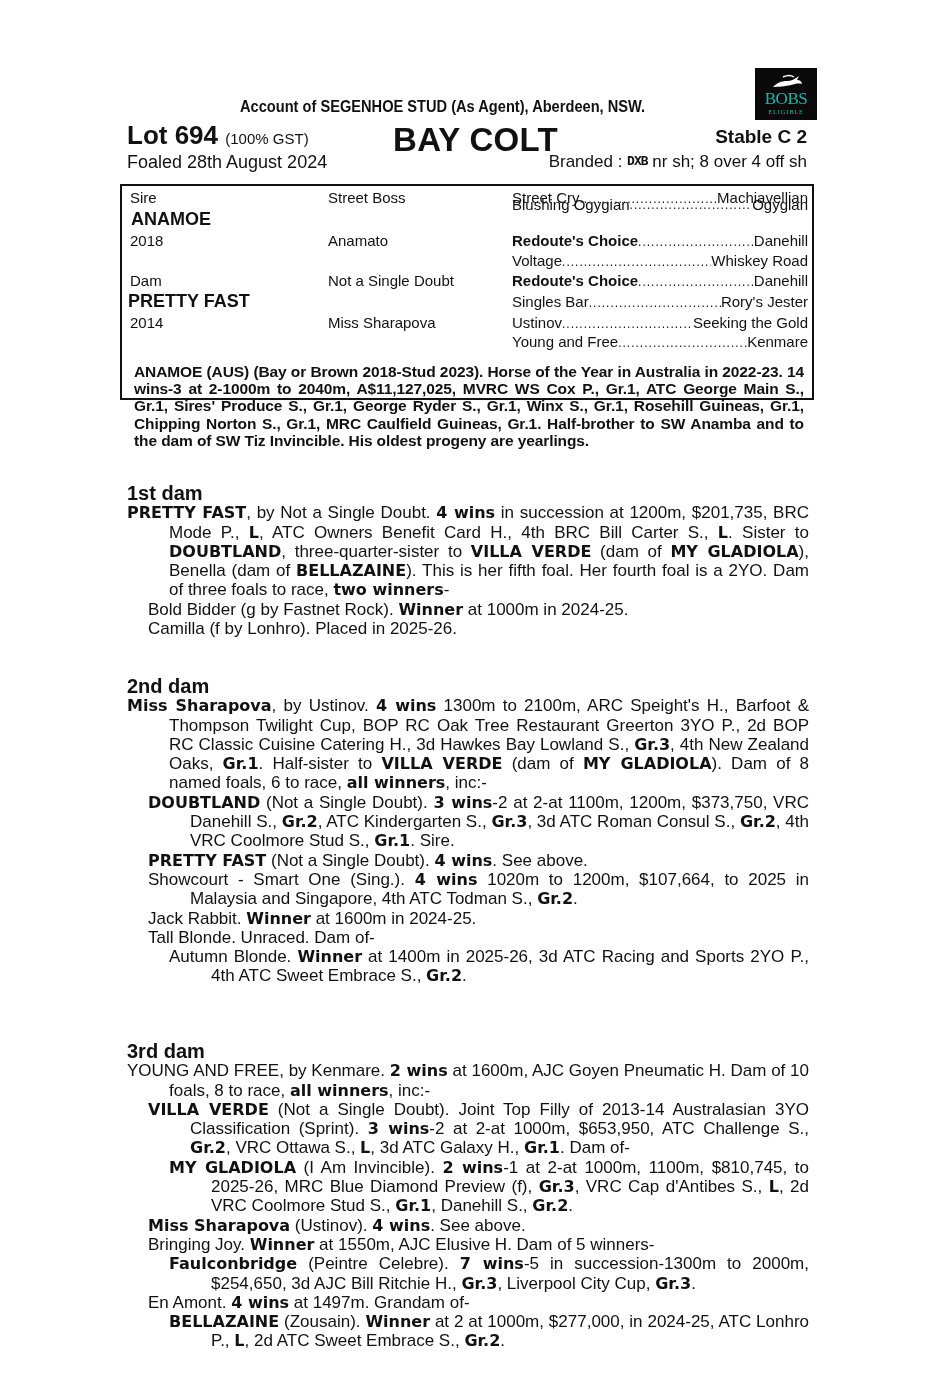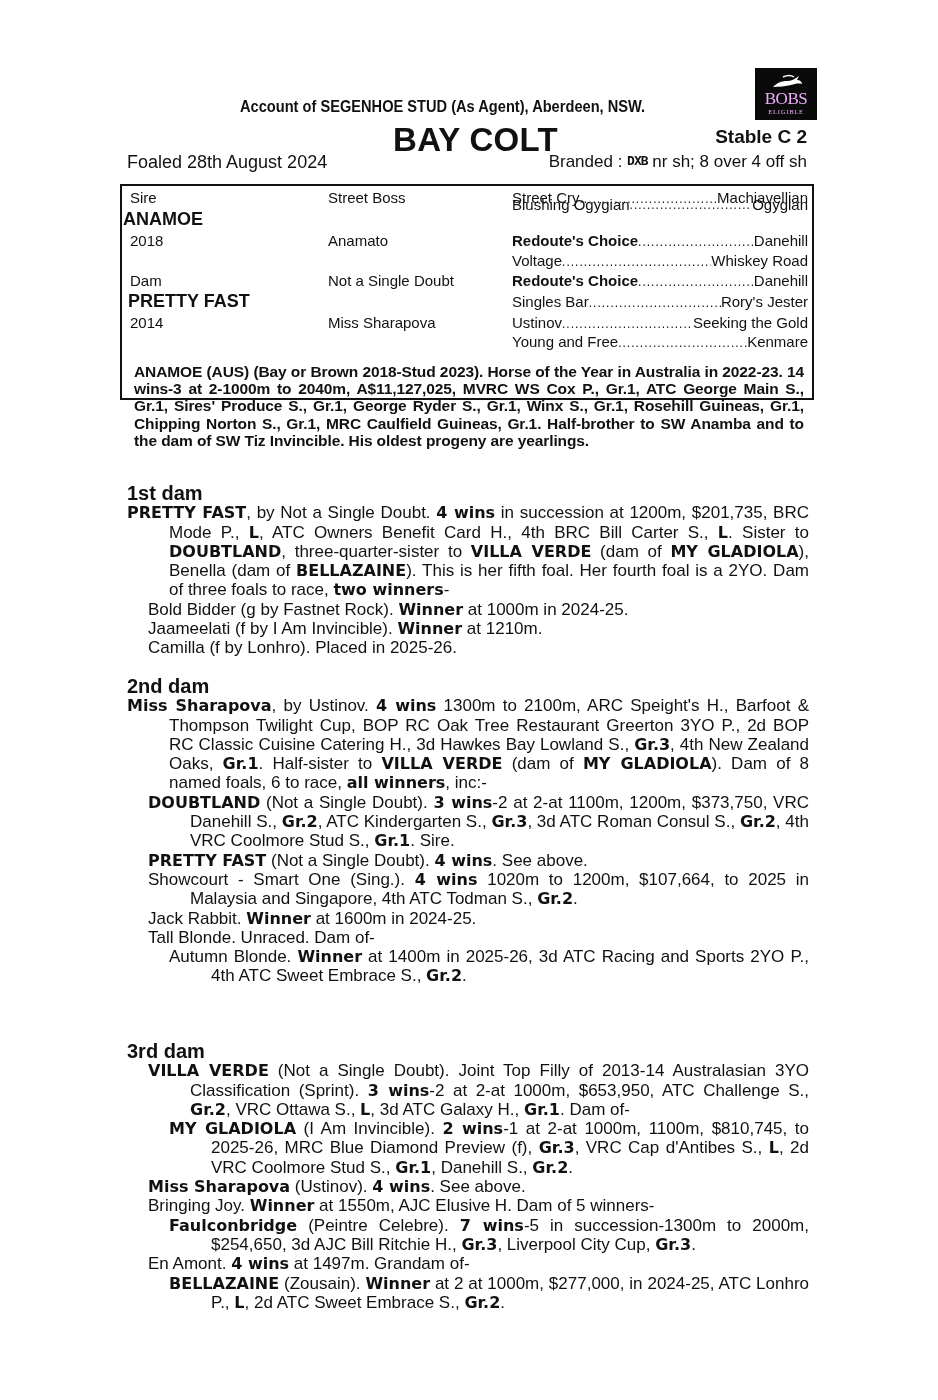--- a/index.html
+++ b/index.html
@@ -1,19 +1,19 @@
 <!DOCTYPE html>
 <html><head>
 <meta charset="utf-8">
 <style>
   html, body { margin:0; padding:0; background:#ffffff; }
   body { width:938px; height:1400px; position:relative; color:#111; font-family:"Liberation Sans", sans-serif; }
   .page { position:absolute; left:0; top:0; width:938px; height:1400px; }
 
-  .logo { position:absolute; left:755px; top:68px; width:62px; height:52px; background:#0a0a0a; color:#f0abfc; text-align:center; }
+  .logo { position:absolute; left:755px; top:68px; width:62px; height:52px; background:#0a0a0a; color:#14b8a6; text-align:center; }
   .logo svg { position:absolute; left:14px; top:5px; }
   .logo .bobs { position:absolute; left:0; right:0; top:22px; font-family:"Liberation Serif", serif; font-size:17px; letter-spacing:-0.5px; line-height:18px; }
   .logo .elig { position:absolute; left:0; right:0; top:40px; font-family:"Liberation Serif", serif; font-size:6.5px; letter-spacing:0.8px; }
 
   .account { position:absolute; left:240px; top:97px; font-size:17px; font-weight:bold; transform:scaleX(0.86); transform-origin:left top; letter-spacing:0; white-space:nowrap; }
   .lot { position:absolute; left:127px; top:120px; font-size:26px; font-weight:bold; white-space:nowrap; }
   .lot .gst { font-size:15px; font-weight:normal; }
   .sex { position:absolute; left:393px; top:121px; font-size:33px; font-weight:bold; letter-spacing:0.3px; }
   .stable { position:absolute; right:131px; top:126px; font-size:19px; font-weight:bold; }
   .foaled { position:absolute; left:127px; top:152px; font-size:18px; }
@@ -50,32 +50,33 @@
   <div class="logo">
     <svg width="34" height="18" viewBox="0 0 34 18">
       <path d="M4 14 C8 10 12 8 18 8 C22 8 26 6 30 3 L28 7 C31 7 33 9 33 11 C29 10 26 11 22 12 C17 13 10 14 4 14 Z" fill="#fff"></path>
       <path d="M14 4 C18 2 22 2 25 4" stroke="#fff" stroke-width="1.5" fill="none"></path>
     </svg>
     <div class="bobs">BOBS</div>
     <div class="elig">ELIGIBLE</div>
   </div>
 
   <div class="account">Account of SEGENHOE STUD (As Agent), Aberdeen, NSW.</div>
+  <div class="lot"><span>Lot 694</span> <span class="gst">(100% GST)</span></div>
   <div class="sex">BAY COLT</div>
   <div class="stable">Stable C 2</div>
   <div class="foaled">Foaled 28th August 2024</div>
   <div class="branded">
     <span>Branded :</span>
     <span class="brandmark">DXB</span>
     <span>nr sh; 8 over 4 off sh</span>
   </div>
 
   <div class="ped">
     <div class="cell" style="left:8px;top:2px;">Sire</div>
-    <div class="cell big" style="left:1px;top:23px;">ANAMOE</div>
+    <div class="cell big" style="left:9px;top:23px;">ANAMOE</div>
     <div class="cell" style="left:8px;top:45px;">2018</div>
     <div class="cell" style="left:8px;top:85px;">Dam</div>
     <div class="cell big" style="left:6px;top:105px;">PRETTY FAST</div>
     <div class="cell" style="left:8px;top:127px;">2014</div>
 
     <div class="cell" style="left:206px;top:2px;">Street Boss</div>
     <div class="cell" style="left:206px;top:45px;">Anamato</div>
     <div class="cell" style="left:206px;top:85px;">Not a Single Doubt</div>
     <div class="cell" style="left:206px;top:127px;">Miss Sharapova</div>
 
@@ -120,37 +121,37 @@
         <span class="b">Kenmare</span>
       </div>
   </div>
 
   <div class="sirebox">ANAMOE (AUS) (Bay or Brown 2018-Stud 2023). Horse of the Year in Australia in 2022-23. 14 wins-3 at 2-1000m to 2040m, A$11,127,025, MVRC WS Cox P., Gr.1, ATC George Main S., Gr.1, Sires' Produce S., Gr.1, George Ryder S., Gr.1, Winx S., Gr.1, Rosehill Guineas, Gr.1, Chipping Norton S., Gr.1, MRC Caulfield Guineas, Gr.1. Half-brother to SW Anamba and to the dam of SW Tiz Invincible. His oldest progeny are yearlings.</div>
 
   <div class="sec" style="top:484px;">
     <h3>1st dam</h3>
     <div class="p l0"><b class="hb">PRETTY FAST</b><span>, by Not a Single Doubt. </span><b class="hb">4 wins</b><span> in succession at 1200m, $201,735, BRC Mode P., </span><b class="hb">L</b><span>, ATC Owners Benefit Card H., 4th BRC Bill Carter S., </span><b class="hb">L</b><span>. Sister to </span><b class="hb">DOUBTLAND</b><span>, three-quarter-sister to </span><b class="hb">VILLA VERDE</b><span> (dam of </span><b class="hb">MY GLADIOLA</b><span>), Benella (dam of </span><b class="hb">BELLAZAINE</b><span>). This is her fifth foal. Her fourth foal is a 2YO. Dam of three foals to race, </span><b class="hb">two winners</b><span>-</span></div>
     <div class="l1 nj"><span>Bold Bidder (g by Fastnet Rock). </span><b class="hb">Winner</b><span> at 1000m in 2024-25.</span></div>
-    <div class="l1 nj"><span>Jaameelati (f by I Am Invincible). </span><b class="hb">Winner</b><span> at 1210m.</span></div>
     <div class="l1 nj"><span>Camilla (f by Lonhro). Placed in 2025-26.</span></div>
   </div>
 
   <div class="sec" style="top:677px;">
     <h3>2nd dam</h3>
     <div class="p l0"><b class="hb">Miss Sharapova</b><span>, by Ustinov. </span><b class="hb">4 wins</b><span> 1300m to 2100m, ARC Speight's H., Barfoot &amp; Thompson Twilight Cup, BOP RC Oak Tree Restaurant Greerton 3YO P., 2d BOP RC Classic Cuisine Catering H., 3d Hawkes Bay Lowland S., </span><b class="hb">Gr.3</b><span>, 4th New Zealand Oaks, </span><b class="hb">Gr.1</b><span>. Half-sister to </span><b class="hb">VILLA VERDE</b><span> (dam of </span><b class="hb">MY GLADIOLA</b><span>). Dam of 8 named foals, 6 to race, </span><b class="hb">all winners</b><span>, inc:-</span></div>
     <div class="p l1"><b class="hb">DOUBTLAND</b><span> (Not a Single Doubt). </span><b class="hb">3 wins</b><span>-2 at 2-at 1100m, 1200m, $373,750, VRC Danehill S., </span><b class="hb">Gr.2</b><span>, ATC Kindergarten S., </span><b class="hb">Gr.3</b><span>, 3d ATC Roman Consul S., </span><b class="hb">Gr.2</b><span>, 4th VRC Coolmore Stud S., </span><b class="hb">Gr.1</b><span>. Sire.</span></div>
     <div class="l1 nj"><b class="hb">PRETTY FAST</b><span> (Not a Single Doubt). </span><b class="hb">4 wins</b><span>. See above.</span></div>
     <div class="p l1"><span>Showcourt - Smart One (Sing.). </span><b class="hb">4 wins</b><span> 1020m to 1200m, $107,664, to 2025 in Malaysia and Singapore, 4th ATC Todman S., </span><b class="hb">Gr.2</b><span>.</span></div>
     <div class="l1 nj"><span>Jack Rabbit. </span><b class="hb">Winner</b><span> at 1600m in 2024-25.</span></div>
     <div class="l1 nj">Tall Blonde. Unraced. Dam of-</div>
     <div class="p l2"><span>Autumn Blonde. </span><b class="hb">Winner</b><span> at 1400m in 2025-26, 3d ATC Racing and Sports 2YO P., 4th ATC Sweet Embrace S., </span><b class="hb">Gr.2</b><span>.</span></div>
   </div>
 
   <div class="sec" style="top:1042px;">
     <h3>3rd dam</h3>
+    <div class="p l0"><span>YOUNG AND FREE, by Kenmare. </span><b class="hb">2 wins</b><span> at 1600m, AJC Goyen Pneumatic H. Dam of 10 foals, 8 to race, </span><b class="hb">all winners</b><span>, inc:-</span></div>
     <div class="p l1"><b class="hb">VILLA VERDE</b><span> (Not a Single Doubt). Joint Top Filly of 2013-14 Australasian 3YO Classification (Sprint). </span><b class="hb">3 wins</b><span>-2 at 2-at 1000m, $653,950, ATC Challenge S., </span><b class="hb">Gr.2</b><span>, VRC Ottawa S., </span><b class="hb">L</b><span>, 3d ATC Galaxy H., </span><b class="hb">Gr.1</b><span>. Dam of-</span></div>
     <div class="p l2"><b class="hb">MY GLADIOLA</b><span> (I Am Invincible). </span><b class="hb">2 wins</b><span>-1 at 2-at 1000m, 1100m, $810,745, to 2025-26, MRC Blue Diamond Preview (f), </span><b class="hb">Gr.3</b><span>, VRC Cap d'Antibes S., </span><b class="hb">L</b><span>, 2d VRC Coolmore Stud S., </span><b class="hb">Gr.1</b><span>, Danehill S., </span><b class="hb">Gr.2</b><span>.</span></div>
     <div class="l1 nj"><b class="hb">Miss Sharapova</b><span> (Ustinov). </span><b class="hb">4 wins</b><span>. See above.</span></div>
     <div class="l1 nj"><span>Bringing Joy. </span><b class="hb">Winner</b><span> at 1550m, AJC Elusive H. Dam of 5 winners-</span></div>
     <div class="p l2"><b class="hb">Faulconbridge</b><span> (Peintre Celebre). </span><b class="hb">7 wins</b><span>-5 in succession-1300m to 2000m, $254,650, 3d AJC Bill Ritchie H., </span><b class="hb">Gr.3</b><span>, Liverpool City Cup, </span><b class="hb">Gr.3</b><span>.</span></div>
     <div class="l1 nj"><span>En Amont. </span><b class="hb">4 wins</b><span> at 1497m. Grandam of-</span></div>
     <div class="p l2"><b class="hb">BELLAZAINE</b><span> (Zousain). </span><b class="hb">Winner</b><span> at 2 at 1000m, $277,000, in 2024-25, ATC Lonhro P., </span><b class="hb">L</b><span>, 2d ATC Sweet Embrace S., </span><b class="hb">Gr.2</b><span>.</span></div>
   </div>
 
 </div>

